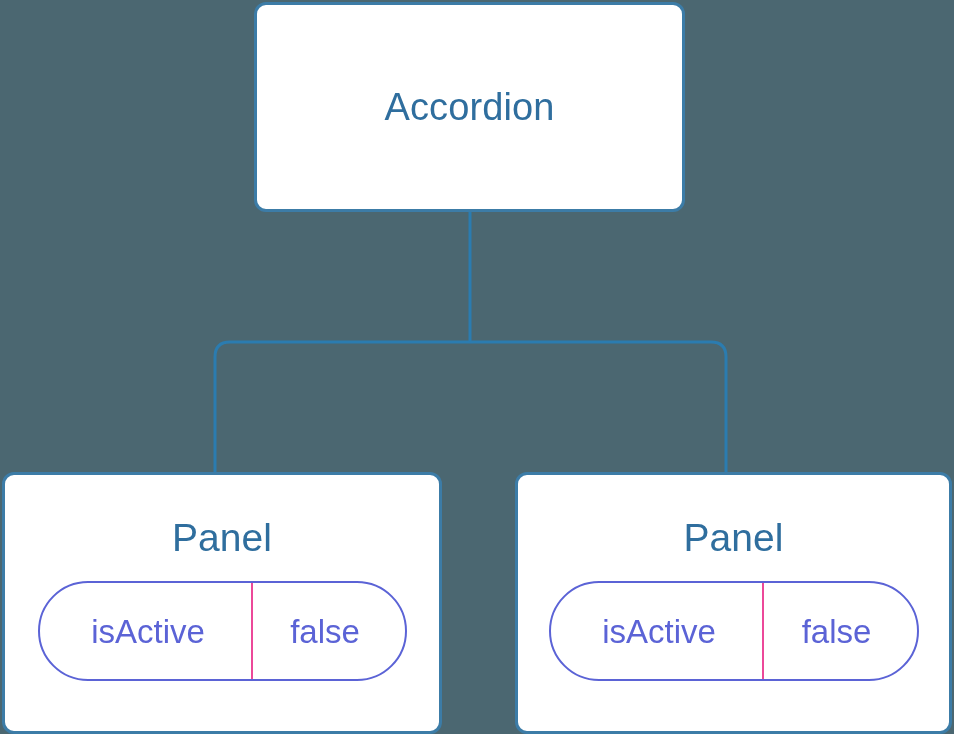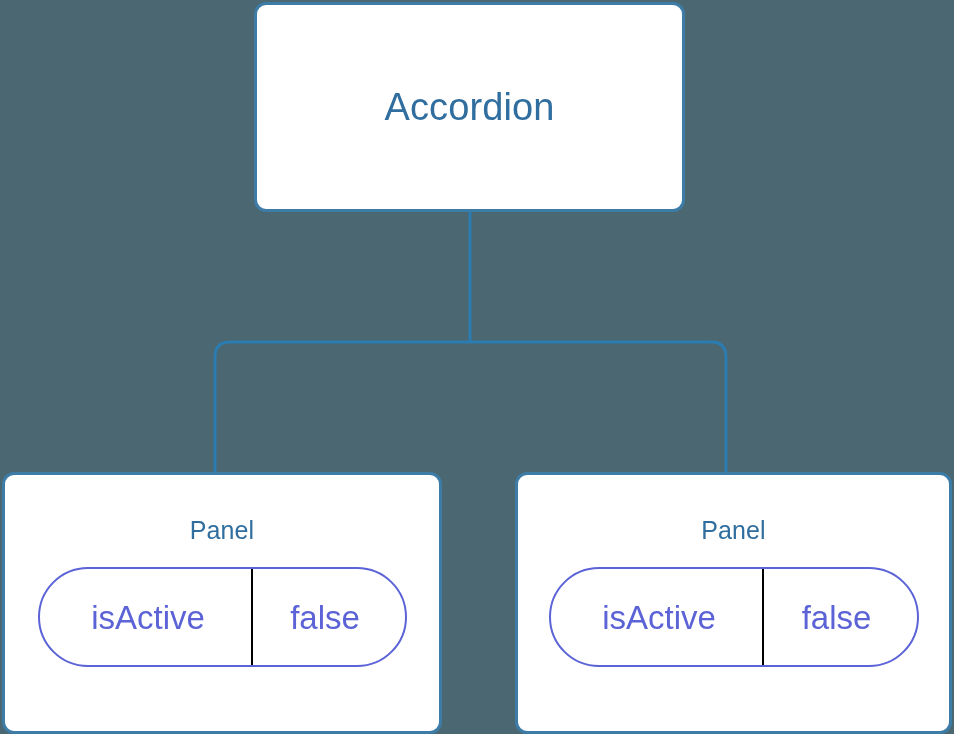--- a/index.html
+++ b/index.html
@@ -64,21 +64,21 @@
   .node-panel {
     top: 472px;
     height: 262px;
     border-bottom-left-radius: 12px;
     border-bottom-right-radius: 12px;
   }
   #node-panel-0 { left: 2px;   width: 440px; }
   #node-panel-1 { left: 515px; width: 437px; }
   .node-panel .node-title {
     margin-top: 43px;
-    font-size: 25px;
+    font-size: 39px;
   }
 
   
   .state-pill {
     margin-top: 24px;
     height: 100px;
     border: 2px solid #5b63d6;
     border-radius: 50px;
     display: flex;
     align-items: stretch;
@@ -93,21 +93,21 @@
     align-items: center;
     justify-content: center;
     color: #5b63d6;
     font-size: 33px;
     line-height: 1;
     white-space: nowrap;
     box-sizing: border-box;
   }
   .state-key {
     flex: 0 0 213px;
-    border-right: 2px solid #000000;
+    border-right: 2px solid #ec4899;
     padding-left: 6px;
   }
   .state-value {
     flex: 1 1 auto;
     padding-right: 7px;
   }
 </style>
 </head>
 <body>
 

